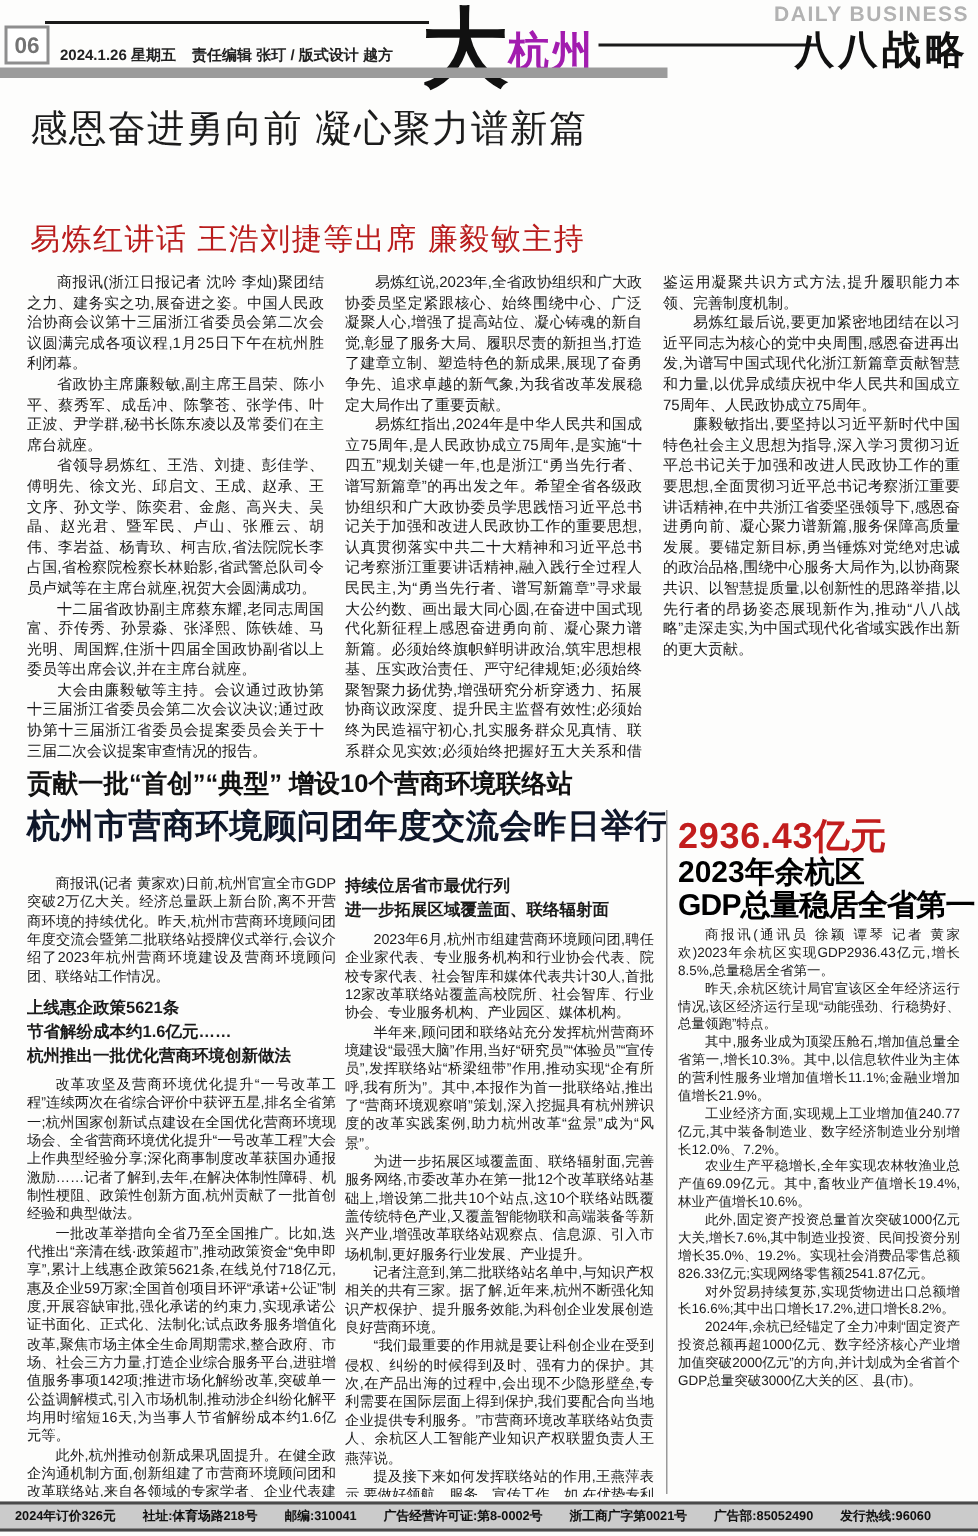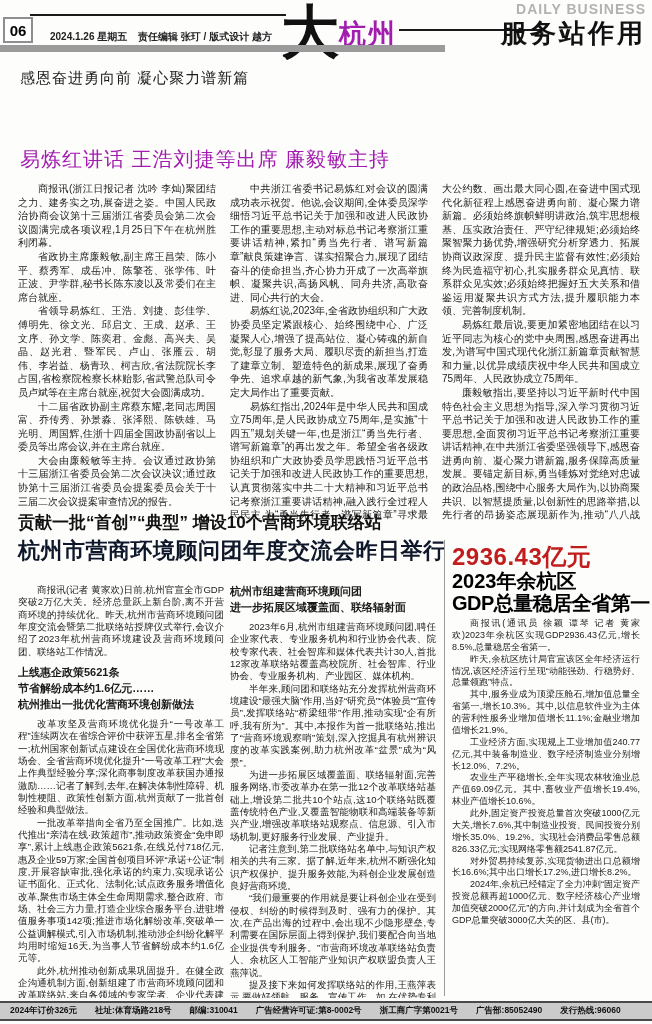--- a/index.html
+++ b/index.html
@@ -8,33 +8,33 @@
     position:relative; width:652px; height:1024px; margin:0 auto;
     background:#fdfdfc; overflow:hidden; color:#161616;
     font-family:"Liberation Sans", sans-serif;
   }
   
   .hd-rule-left { position:absolute; left:30px; top:14px; width:256px; height:2px; background:#1a1a1a; }
   .hd-rule-right { position:absolute; left:399px; top:29px; width:146px; height:2px; background:#1a1a1a; }
   .hd-pagebox {
     position:absolute; left:3px; top:17px; width:30px; height:26px;
     border:2px solid #8e8e8e; background:#fff; display:flex; align-items:center; justify-content:center;
-    font-size:15px; font-weight:bold; color:#000000;
+    font-size:15px; font-weight:bold; color:#737373;
   }
-  .hd-dateline { position:absolute; left:50px; top:30px; font-size:10px; font-weight:bold; color:#222; white-space:nowrap; }
+  .hd-dateline { position:absolute; left:40px; top:30px; font-size:10px; font-weight:bold; color:#222; white-space:nowrap; }
   .hd-dateline span { margin-right:8px; }
   .hd-big { position:absolute; left:281px; top:-6px; font-size:58px; font-weight:bold; font-family:"Liberation Serif", serif; color:#111; }
   .hd-city { position:absolute; left:339px; top:16px; font-size:27px; font-weight:bold; letter-spacing:2px; color:#a21caf; }
   .hd-en { position:absolute; right:6px; top:1px; font-size:14px; font-weight:bold; letter-spacing:1px; color:#b2b2b2; }
   .hd-cn { position:absolute; right:6px; top:16px; font-size:26px; font-weight:bold; letter-spacing:3px; font-family:"Liberation Serif", serif; color:#111; }
   .hd-graybar { position:absolute; left:0; top:45px; width:445px; height:7px; background:#9b9b9b; }
   
-  .lead-kicker { position:absolute; left:20px; top:69px; font-size:15px; color:#1c1c1c; letter-spacing:1px; }
+  .lead-kicker { position:absolute; left:20px; top:69px; font-size:25px; color:#1c1c1c; letter-spacing:1px; }
   .lead-headline { position:absolute; left:20px; top:96px; font-size:36px; font-weight:bold; letter-spacing:1px; color:#000; }
-  .lead-subhead { position:absolute; left:20px; top:146px; font-size:20px; color:#a21caf; letter-spacing:1px; }
+  .lead-subhead { position:absolute; left:20px; top:146px; font-size:20px; color:#b91c1c; letter-spacing:1px; }
   .lead-body {
     position:absolute; left:18px; top:182px; width:622px; height:346px;
     column-count:3; column-gap:14px; column-fill:auto;
     font-size:10px; line-height:1.36; text-align:justify; color:#1b1b1b; overflow:hidden;
   }
   .lead-body p, .mid-col p, .right-body p { text-indent:2em; }
   
   .mid-kicker { position:absolute; left:18px; top:511px; font-size:17px; font-weight:bold; color:#111; }
   .mid-headline { position:absolute; left:18px; top:536px; font-size:22px; font-weight:bold; letter-spacing:0.5px; color:#0f172a; }
   .mid-col {
@@ -72,32 +72,31 @@
     <span>06</span>
   </div>
   <div class="hd-dateline">
     <span>2024.1.26 星期五</span>
     <span>责任编辑 张玎 / 版式设计 越方</span>
   </div>
   <div class="hd-big">大</div>
   <div class="hd-city">杭州</div>
   <div class="hd-rule-right"></div>
   <div class="hd-en">DAILY BUSINESS</div>
-  <div class="hd-cn">服务站作用</div>
+  <div class="hd-cn">八八战略</div>
   <div class="hd-graybar"></div>
 
   <div class="lead-kicker">感恩奋进勇向前 凝心聚力谱新篇</div>
   <div class="lead-subhead">易炼红讲话 王浩刘捷等出席 廉毅敏主持</div>
   <div class="lead-body">
     <p>商报讯(浙江日报记者 沈吟 李灿)聚团结之力、建务实之功,展奋进之姿。中国人民政治协商会议第十三届浙江省委员会第二次会议圆满完成各项议程,1月25日下午在杭州胜利闭幕。</p>
     <p>省政协主席廉毅敏,副主席王昌荣、陈小平、蔡秀军、成岳冲、陈擎苍、张学伟、叶正波、尹学群,秘书长陈东凌以及常委们在主席台就座。</p>
     <p>省领导易炼红、王浩、刘捷、彭佳学、傅明先、徐文光、邱启文、王成、赵承、王文序、孙文学、陈奕君、金彪、高兴夫、吴晶、赵光君、暨军民、卢山、张雁云、胡伟、李岩益、杨青玖、柯吉欣,省法院院长李占国,省检察院检察长林贻影,省武警总队司令员卢斌等在主席台就座,祝贺大会圆满成功。</p>
     <p>十二届省政协副主席蔡东耀,老同志周国富、乔传秀、孙景淼、张泽熙、陈铁雄、马光明、周国辉,住浙十四届全国政协副省以上委员等出席会议,并在主席台就座。</p>
     <p>大会由廉毅敏等主持。会议通过政协第十三届浙江省委员会第二次会议决议;通过政协第十三届浙江省委员会提案委员会关于十三届二次会议提案审查情况的报告。</p>
-    <p>中共浙江省委书记易炼红对会议的圆满成功表示祝贺。他说,会议期间,全体委员深学细悟习近平总书记关于加强和改进人民政协工作的重要思想,主动对标总书记考察浙江重要讲话精神,紧扣“勇当先行者、谱写新篇章”献良策建诤言、谋实招聚合力,展现了团结奋斗的使命担当,齐心协力开成了一次高举旗帜、凝聚共识,高扬风帆、同舟共济,高歌奋进、同心共行的大会。</p>
     <p>易炼红说,2023年,全省政协组织和广大政协委员坚定紧跟核心、始终围绕中心、广泛凝聚人心,增强了提高站位、凝心铸魂的新自觉,彰显了服务大局、履职尽责的新担当,打造了建章立制、塑造特色的新成果,展现了奋勇争先、追求卓越的新气象,为我省改革发展稳定大局作出了重要贡献。</p>
     <p>易炼红指出,2024年是中华人民共和国成立75周年,是人民政协成立75周年,是实施“十四五”规划关键一年,也是浙江“勇当先行者、谱写新篇章”的再出发之年。希望全省各级政协组织和广大政协委员学思践悟习近平总书记关于加强和改进人民政协工作的重要思想,认真贯彻落实中共二十大精神和习近平总书记考察浙江重要讲话精神,融入践行全过程人民民主,为“勇当先行者、谱写新篇章”寻求最大公约数、画出最大同心圆,在奋进中国式现代化新征程上感恩奋进勇向前、凝心聚力谱新篇。必须始终旗帜鲜明讲政治,筑牢思想根基、压实政治责任、严守纪律规矩;必须始终聚智聚力扬优势,增强研究分析穿透力、拓展协商议政深度、提升民主监督有效性;必须始终为民造福守初心,扎实服务群众见真情、联系群众见实效;必须始终把握好五大关系和借鉴运用凝聚共识方式方法,提升履职能力本领、完善制度机制。</p>
     <p>易炼红最后说,要更加紧密地团结在以习近平同志为核心的党中央周围,感恩奋进再出发,为谱写中国式现代化浙江新篇章贡献智慧和力量,以优异成绩庆祝中华人民共和国成立75周年、人民政协成立75周年。</p>
     <p>廉毅敏指出,要坚持以习近平新时代中国特色社会主义思想为指导,深入学习贯彻习近平总书记关于加强和改进人民政协工作的重要思想,全面贯彻习近平总书记考察浙江重要讲话精神,在中共浙江省委坚强领导下,感恩奋进勇向前、凝心聚力谱新篇,服务保障高质量发展。要锚定新目标,勇当锤炼对党绝对忠诚的政治品格,围绕中心服务大局作为,以协商聚共识、以智慧提质量,以创新性的思路举措,以先行者的昂扬姿态展现新作为,推动“八八战略”走深走实,为中国式现代化省域实践作出新的更大贡献。</p>
 
   </div>
 
   <div class="mid-kicker">贡献一批“首创”“典型” 增设10个营商环境联络站</div>
   <div class="mid-headline">杭州市营商环境顾问团年度交流会昨日举行</div>
 
@@ -108,21 +107,21 @@
       <div>节省解纷成本约1.6亿元……</div>
       <div>杭州推出一批优化营商环境创新做法</div>
     </div>
     <p>改革攻坚及营商环境优化提升“一号改革工程”连续两次在省综合评价中获评五星,排名全省第一;杭州国家创新试点建设在全国优化营商环境现场会、全省营商环境优化提升“一号改革工程”大会上作典型经验分享;深化商事制度改革获国办通报激励……记者了解到,去年,在解决体制性障碍、机制性梗阻、政策性创新方面,杭州贡献了一批首创经验和典型做法。</p>
     <p>一批改革举措向全省乃至全国推广。比如,迭代推出“亲清在线·政策超市”,推动政策资金“免申即享”,累计上线惠企政策5621条,在线兑付718亿元,惠及企业59万家;全国首创项目环评“承诺+公证”制度,开展容缺审批,强化承诺的约束力,实现承诺公证书面化、正式化、法制化;试点政务服务增值化改革,聚焦市场主体全生命周期需求,整合政府、市场、社会三方力量,打造企业综合服务平台,进驻增值服务事项142项;推进市场化解纷改革,突破单一公益调解模式,引入市场机制,推动涉企纠纷化解平均用时缩短16天,为当事人节省解纷成本约1.6亿元等。</p>
     <p>此外,杭州推动创新成果巩固提升。在健全政企沟通机制方面,创新组建了市营商环境顾问团和改革联络站,来自各领域的专家学者、企业代表建言献策,参与改革问需问计问效活动,收集、反映市场主体各类问题诉求,拓宽社会监督渠道。</p>
   </div>
 
   <div class="mid-col mid-col-right">
     <div class="mid-subhead" style="margin-top:0;">
-      <div>杭州市组建营商环境顾问团</div>
+      <div>持续位居省市最优行列</div>
       <div>进一步拓展区域覆盖面、联络辐射面</div>
     </div>
     <p>2023年6月,杭州市组建营商环境顾问团,聘任企业家代表、专业服务机构和行业协会代表、院校专家代表、社会智库和媒体代表共计30人,首批12家改革联络站覆盖高校院所、社会智库、行业协会、专业服务机构、产业园区、媒体机构。</p>
     <p>半年来,顾问团和联络站充分发挥杭州营商环境建设“最强大脑”作用,当好“研究员”“体验员”“宣传员”,发挥联络站“桥梁纽带”作用,推动实现“企有所呼,我有所为”。其中,本报作为首一批联络站,推出了“营商环境观察哨”策划,深入挖掘具有杭州辨识度的改革实践案例,助力杭州改革“盆景”成为“风景”。</p>
     <p>为进一步拓展区域覆盖面、联络辐射面,完善服务网络,市委改革办在第一批12个改革联络站基础上,增设第二批共10个站点,这10个联络站既覆盖传统特色产业,又覆盖智能物联和高端装备等新兴产业,增强改革联络站观察点、信息源、引入市场机制,更好服务行业发展、产业提升。</p>
     <p>记者注意到,第二批联络站名单中,与知识产权相关的共有三家。据了解,近年来,杭州不断强化知识产权保护、提升服务效能,为科创企业发展创造良好营商环境。</p>
     <p>“我们最重要的作用就是要让科创企业在受到侵权、纠纷的时候得到及时、强有力的保护。其次,在产品出海的过程中,会出现不少隐形壁垒,专利需要在国际层面上得到保护,我们要配合向当地企业提供专利服务。”市营商环境改革联络站负责人、余杭区人工智能产业知识产权联盟负责人王燕萍说。</p>
     <p>提及接下来如何发挥联络站的作用,王燕萍表示,要做好领航、服务、宣传工作。如,在优势专利精准布局上下功夫,持续提升人工智能企业知识产权风险防控能力和市场竞争能力,护航人工智能产业高质量发展等。</p>
   </div>
 

